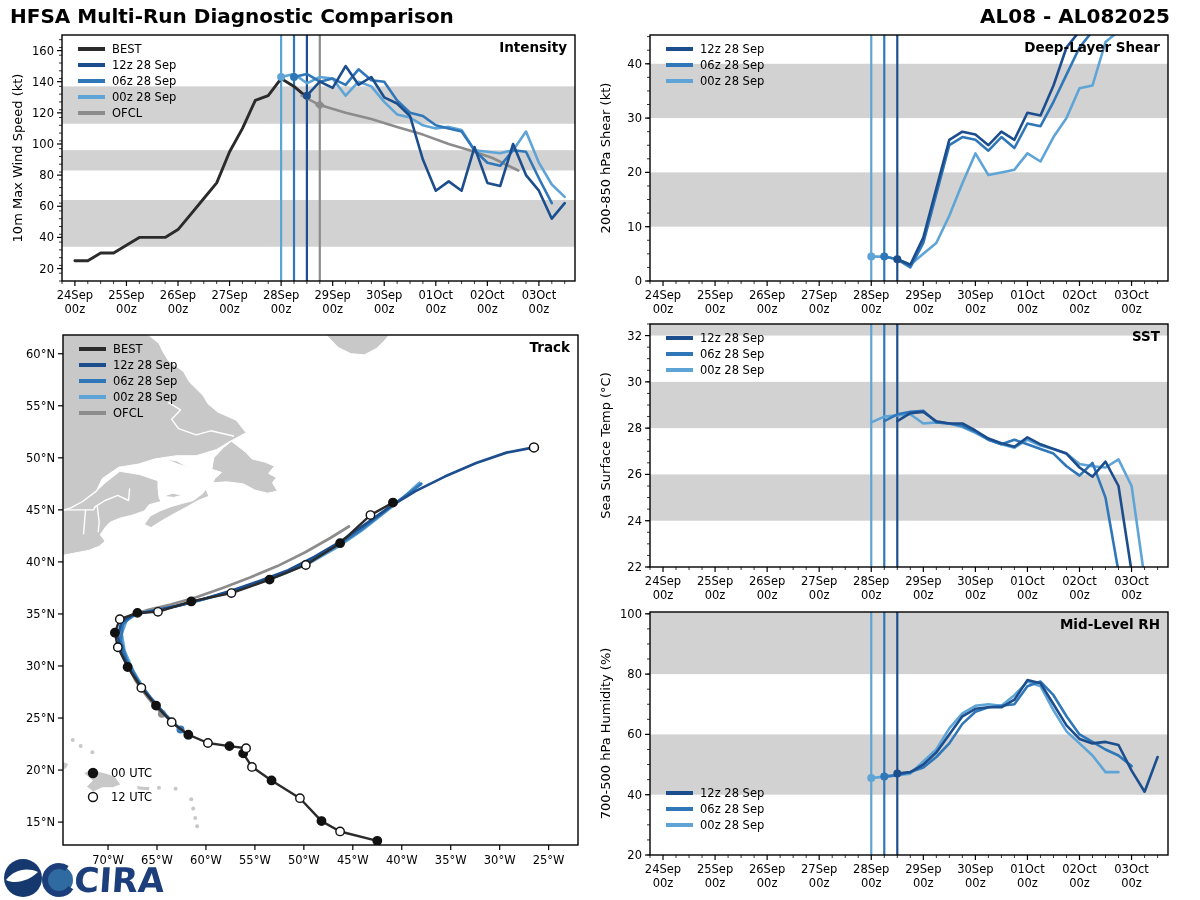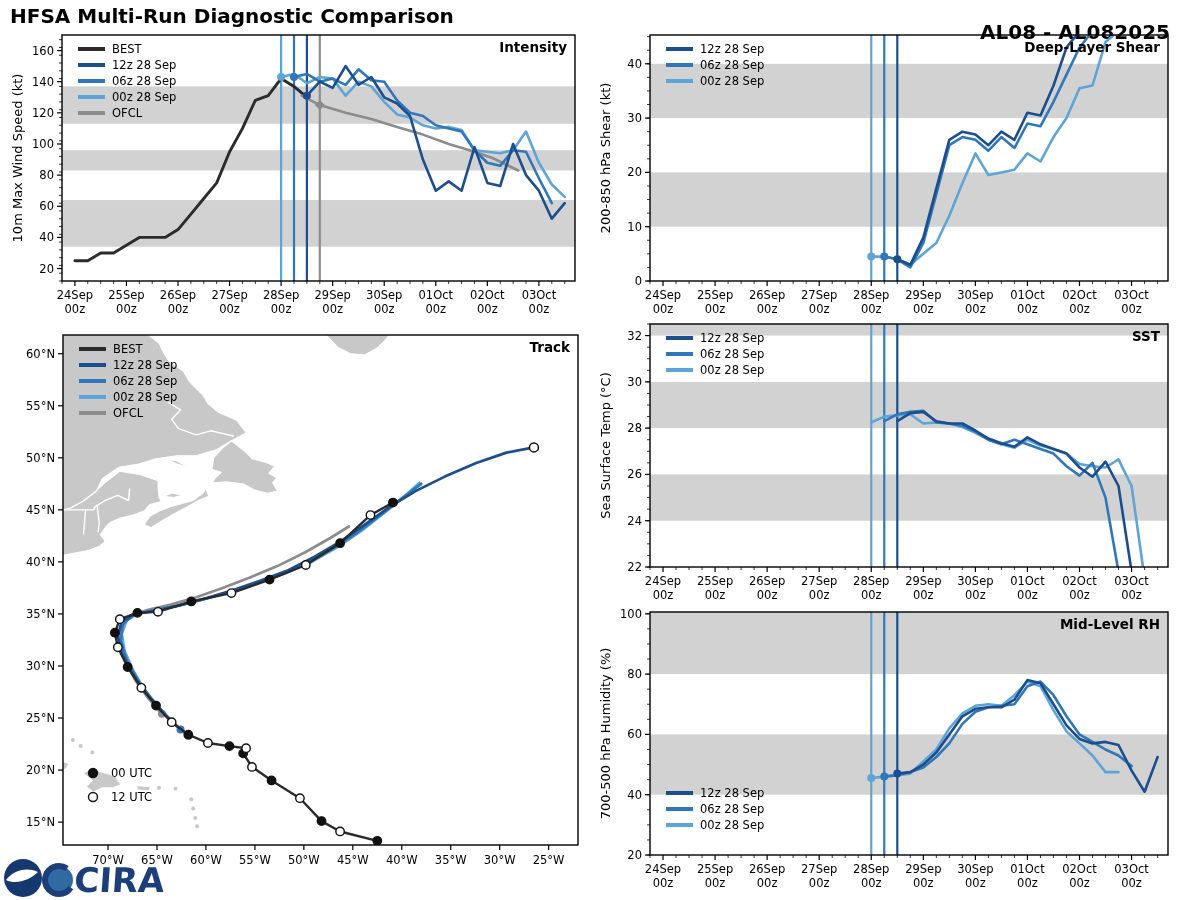--- a/index.html
+++ b/index.html
@@ -1,19 +1,19 @@
 <!DOCTYPE html>
 <html><head>
 <meta charset="utf-8">
 <style>
   html,body{margin:0;padding:0;background:#ffffff;}
   .page{position:relative;width:1200px;height:900px;background:#fff;overflow:hidden;
         font-family:"DejaVu Sans","Liberation Sans",sans-serif;}
   .title{position:absolute;left:10px;top:4px;font-size:20px;font-weight:bold;color:#000;}
-  .storm{position:absolute;right:30px;top:4px;font-size:20px;font-weight:bold;color:#000;margin-top:16px;}
+  .storm{position:absolute;right:30px;top:4px;font-size:20px;font-weight:bold;color:#000;}
   .panel{position:absolute;left:0;top:0;width:1200px;height:900px;pointer-events:none;}
   .panel svg{position:absolute;left:0;top:0;}
   .logo{position:absolute;left:2px;top:856px;width:220px;height:44px;}
 </style>
 </head>
 <body>
 
 <div class="page">
   <div class="title">HFSA Multi-Run Diagnostic Comparison</div>
   <div class="storm">AL08 - AL082025</div>

